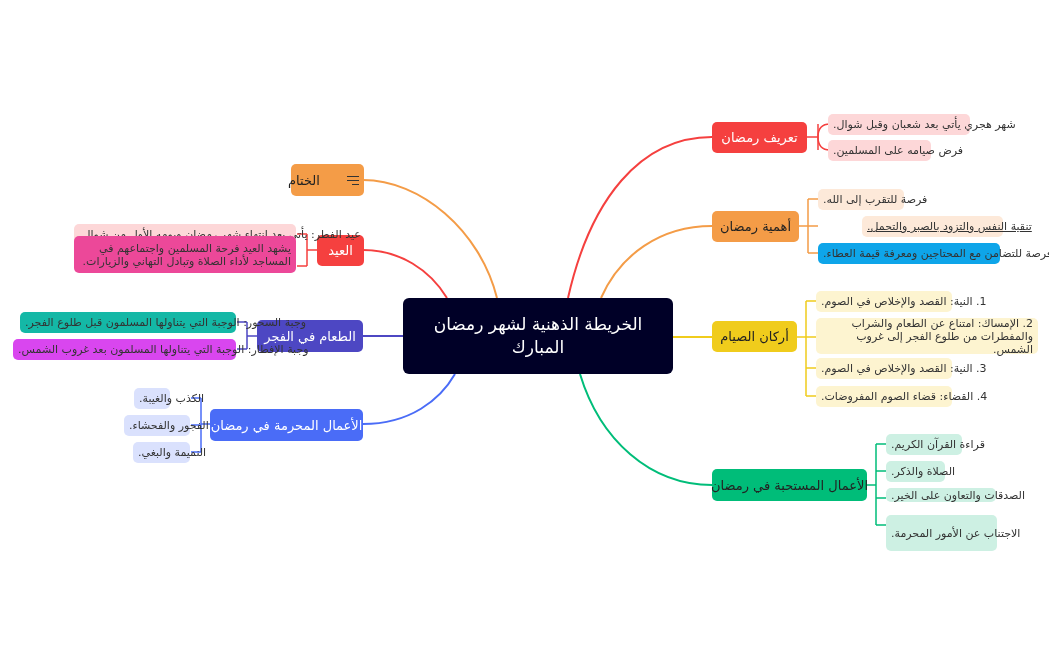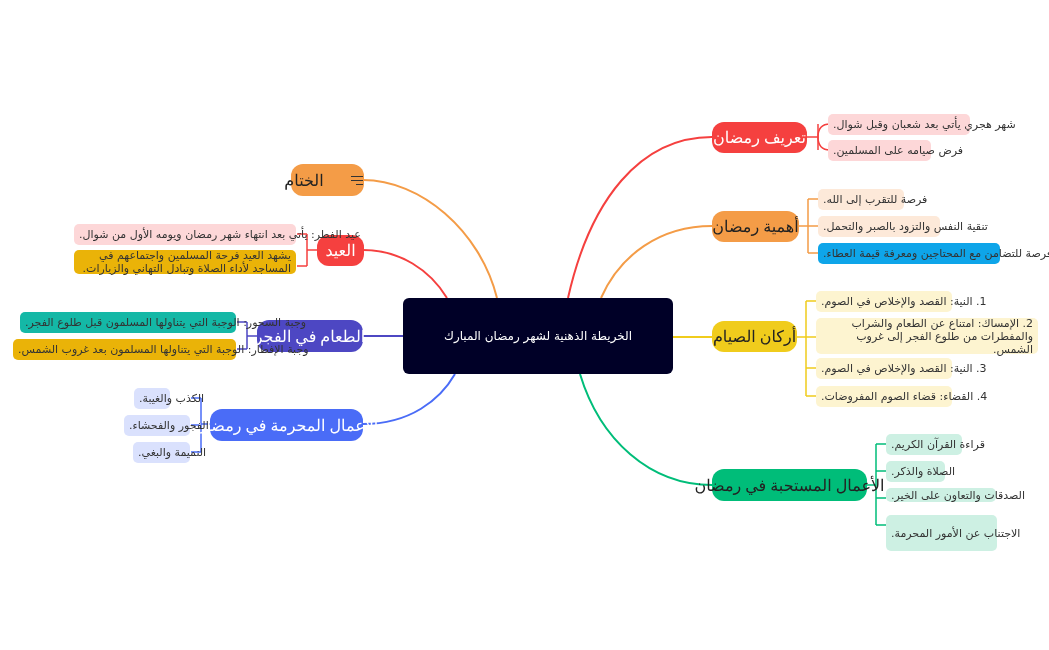--- a/index.html
+++ b/index.html
@@ -1,21 +1,21 @@
 <!DOCTYPE html>
 <html><head>
 <meta charset="utf-8">
 <style>
   html, body { margin:0; padding:0; background:#ffffff; }
   body { width:1049px; height:650px; position:relative; overflow:hidden; font-family:"DejaVu Sans", "Liberation Sans", sans-serif; }
   #canvas { position:absolute; left:0; top:0; width:1049px; height:650px; }
   svg.links { position:absolute; left:0; top:0; width:1049px; height:650px; pointer-events:none; }
   .node { position:absolute; box-sizing:border-box; display:flex; align-items:center; justify-content:center; border-radius:6px; direction:rtl; text-align:center; white-space:nowrap; }
-  .center { background:#000027; color:#ffffff; font-size:12px; line-height:23px; white-space:normal; padding:4px 10px; border-radius:6px;align-items:center; }
-  .main { font-size:16px; color:#ffffff; border-radius:12px;font-family:Liberation Serif, serif; }
+  .center { background:#000027; color:#ffffff; font-size:17px; line-height:23px; white-space:normal; padding:4px 10px; border-radius:6px;align-items:center; }
+  .main { font-size:13px; color:#ffffff; border-radius:5px; }
   .main.dark-text { color:#222222;gap:39px; }
   .leaf { font-size:11px; color:#333333; border-radius:5px; padding:0 5px; justify-content:flex-end; text-align:right; }
   .leaf.multi { white-space:normal; line-height:13px; align-items:center; }
   .icon-lines { display:inline-block; width:12px; height:9px; margin-right:8px; position:relative; }
   .icon-lines i { position:absolute; right:0; height:1.3px; background:#333; }
 </style>
 </head>
 <body>
 
 <div id="canvas">
@@ -65,21 +65,21 @@
 <div class="node leaf" style="left:828px;top:140px;width:103px;height:21px;background:#fdd7d8;">
   <span>فرض صيامه على المسلمين.</span>
 </div>
 
 <div class="node main dark-text" style="left:712px;top:211px;width:87px;height:31px;background:#f49c47;">
   <span>أهمية رمضان</span>
 </div>
 <div class="node leaf" style="left:818px;top:189px;width:86px;height:21px;background:#fde9d9;">
   <span>فرصة للتقرب إلى الله.</span>
 </div>
-<div class="node leaf" style="left:818px;top:216px;width:122px;height:21px;background:#fde9d9;">
+<div class="node leaf" style="left:862px;top:216px;width:141px;height:21px;background:#fde9d9;text-decoration:underline;">
   <span>تنقية النفس والتزود بالصبر والتحمل.</span>
 </div>
 <div class="node leaf" style="left:818px;top:243px;width:182px;height:21px;background:#0ea5e9;">
   <span>فرصة للتضامن مع المحتاجين ومعرفة قيمة العطاء.</span>
 </div>
 
 <div class="node main dark-text" style="left:712px;top:321px;width:85px;height:31px;background:#f0cc1c;">
   <span>أركان الصيام</span>
 </div>
 <div class="node leaf" style="left:816px;top:291px;width:136px;height:21px;background:#fdf4d0;">
@@ -119,31 +119,31 @@
   </span>
   <span>الختام</span>
 </div>
 
 <div class="node main" style="left:317px;top:235px;width:47px;height:31px;background:#f5403f;">
   <span>العيد</span>
 </div>
 <div class="node leaf" style="left:74px;top:224px;width:222px;height:21px;background:#fdd7d8;">
   <span>عيد الفطر: يأتي بعد انتهاء شهر رمضان ويومه الأول من شوال.</span>
 </div>
-<div class="node leaf multi" style="left:74px;top:250px;width:222px;height:24px;background:#eab308;">
+<div class="node leaf multi" style="left:74px;top:236px;width:222px;height:37px;background:#ec4899;">
   <span>يشهد العيد فرحة المسلمين واجتماعهم في المساجد لأداء الصلاة وتبادل التهاني والزيارات.</span>
 </div>
 
 <div class="node main" style="left:257px;top:320px;width:106px;height:32px;background:#4d47c3;">
   <span>الطعام في الفجر</span>
 </div>
 <div class="node leaf" style="left:20px;top:312px;width:216px;height:21px;background:#14b8a6;">
   <span>وجبة السحور: الوجبة التي يتناولها المسلمون قبل طلوع الفجر.</span>
 </div>
-<div class="node leaf" style="left:13px;top:339px;width:223px;height:21px;background:#eab308;">
+<div class="node leaf" style="left:13px;top:339px;width:223px;height:21px;background:#d946ef;">
   <span>وجبة الإفطار: الوجبة التي يتناولها المسلمون بعد غروب الشمس.</span>
 </div>
 
 <div class="node main" style="left:210px;top:409px;width:153px;height:32px;background:#4a6cf7;">
   <span>الأعمال المحرمة في رمضان</span>
 </div>
 <div class="node leaf" style="left:134px;top:388px;width:36px;height:21px;background:#dae1fd;">
   <span>الكذب والغيبة.</span>
 </div>
 <div class="node leaf" style="left:124px;top:415px;width:66px;height:21px;background:#dae1fd;">

